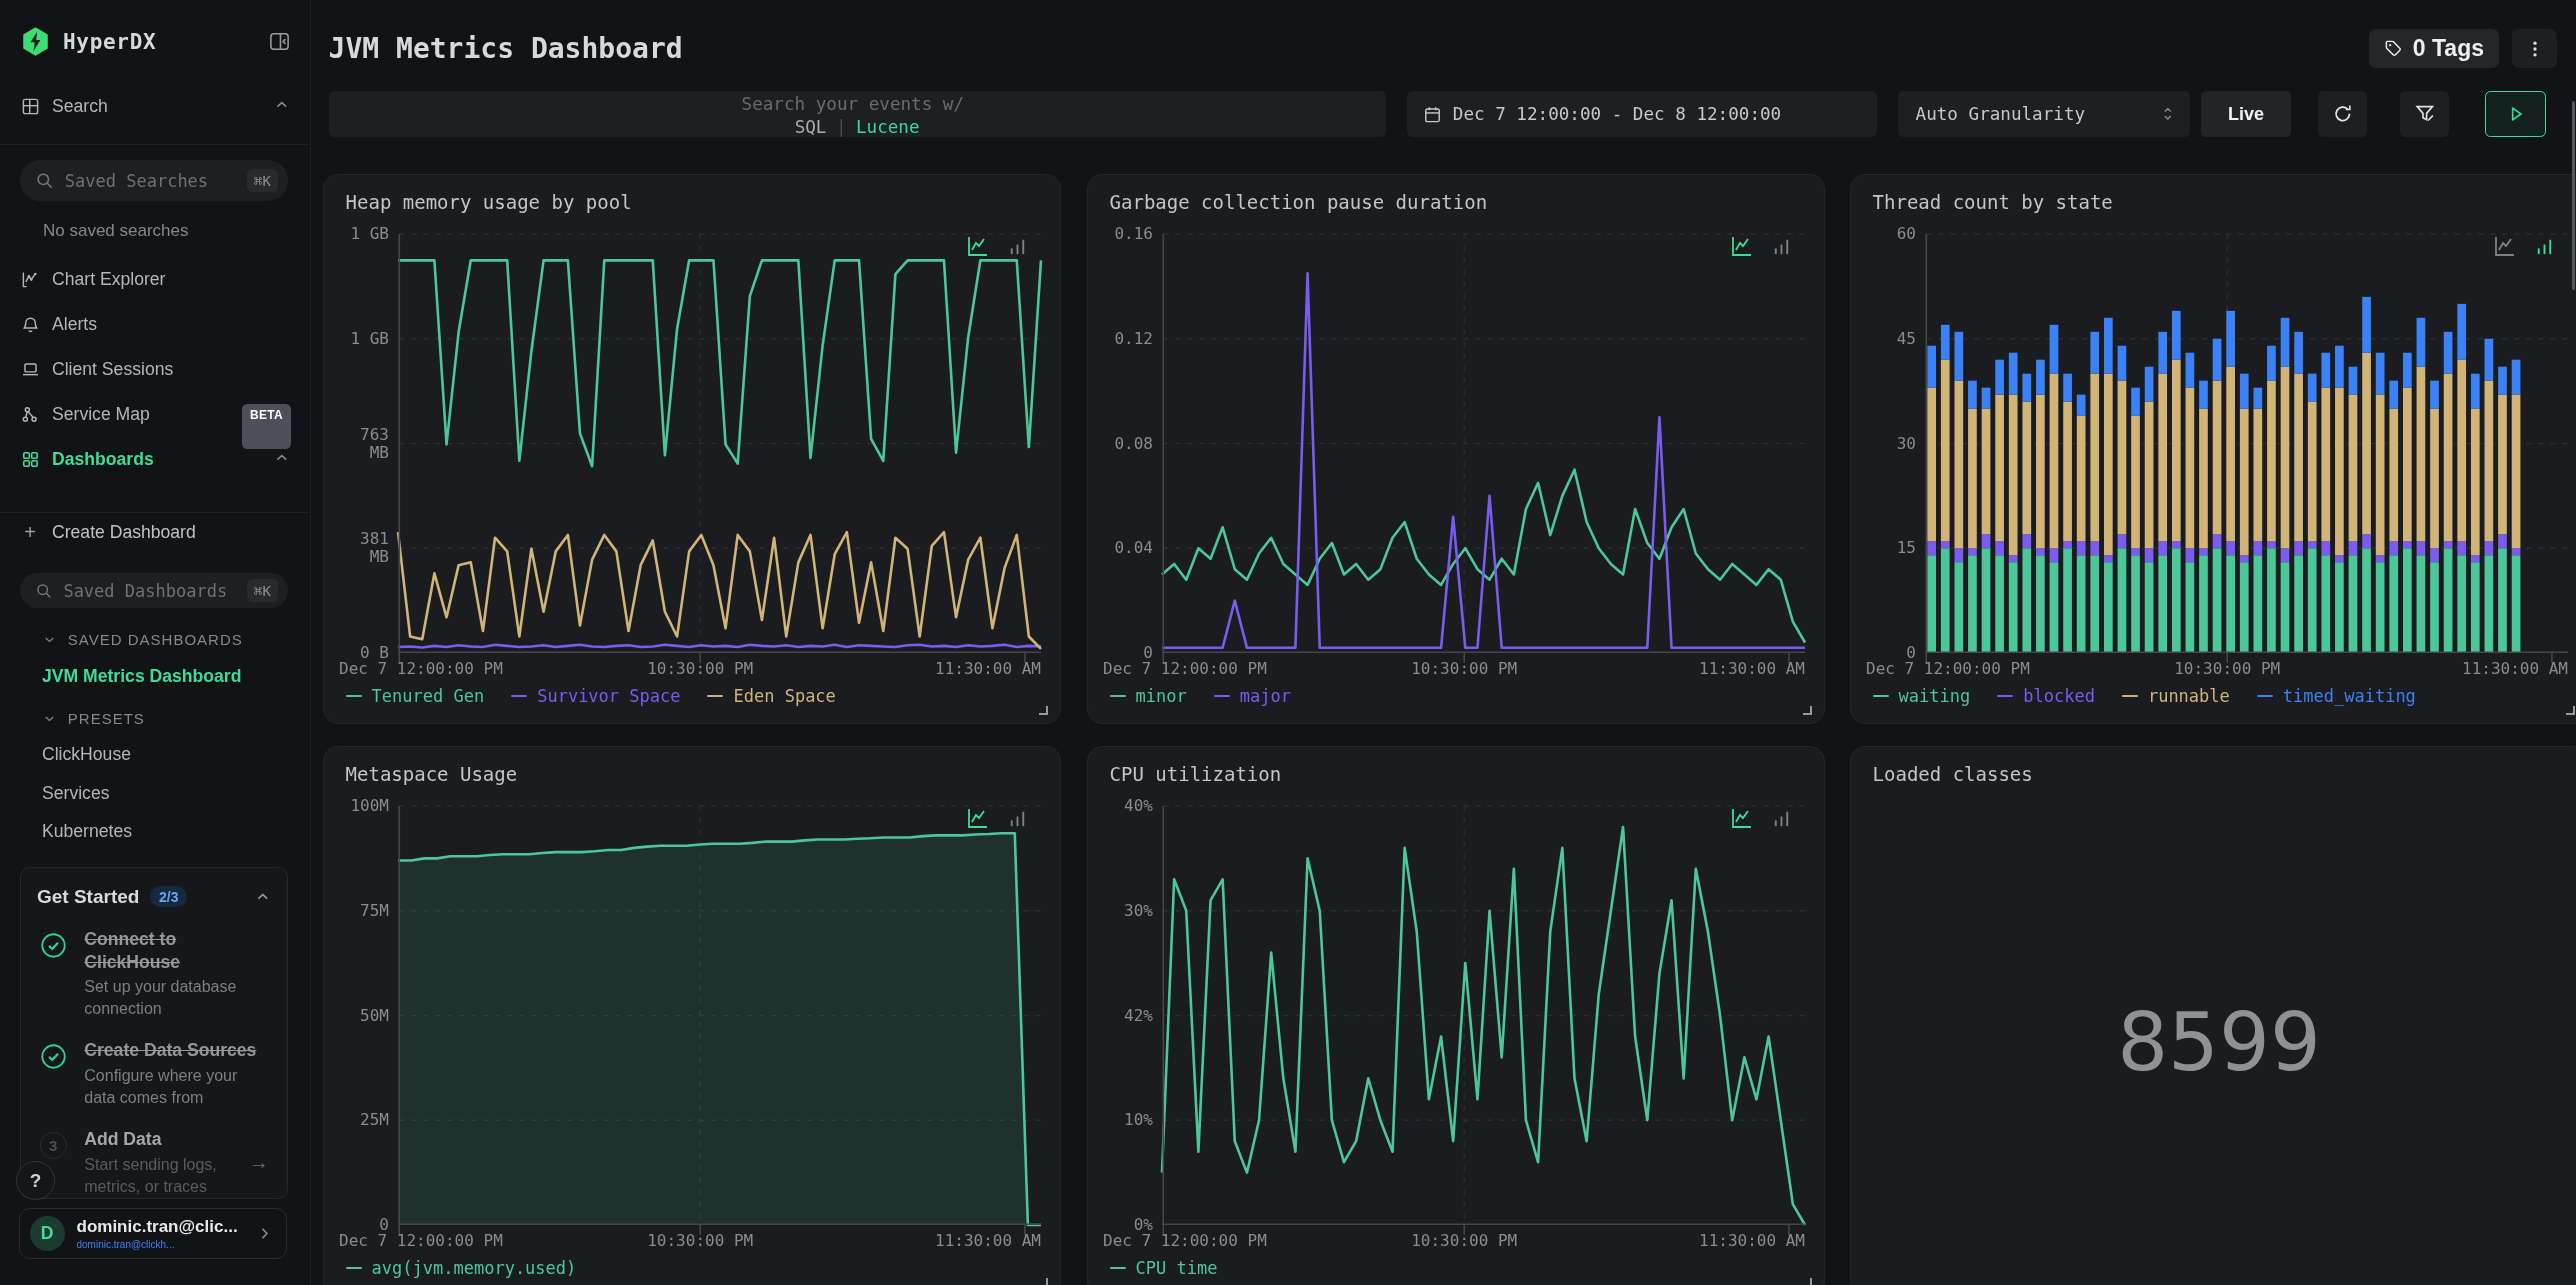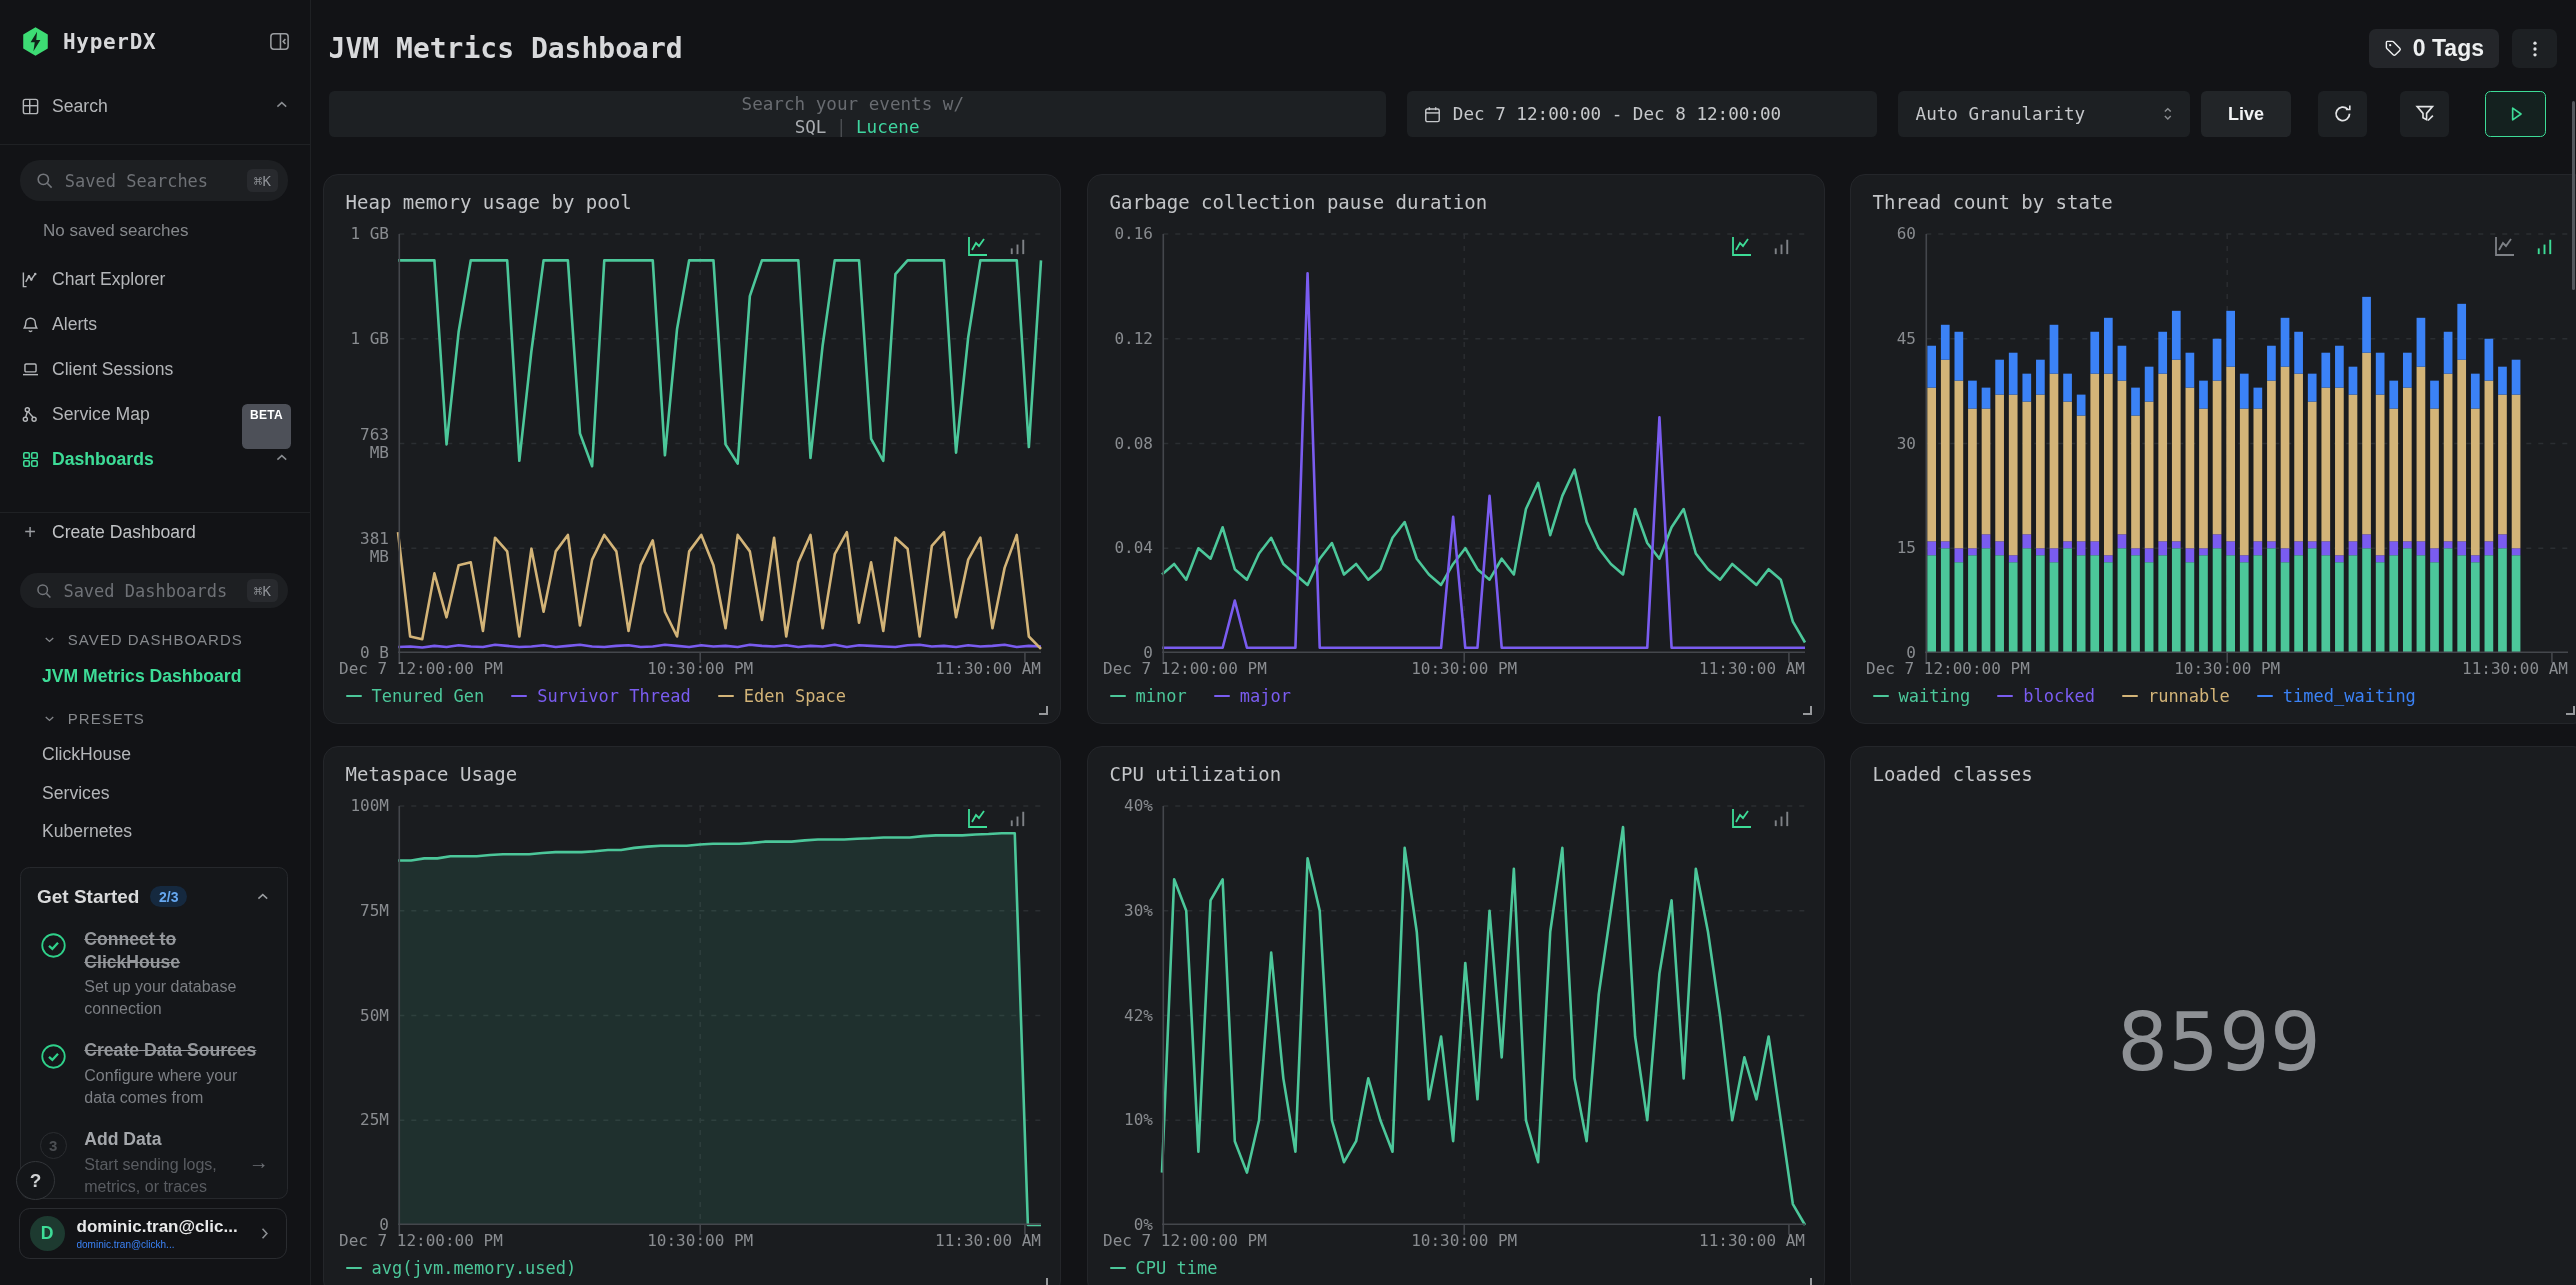--- a/index.html
+++ b/index.html
@@ -450,21 +450,21 @@
         <span class="xl xl-mid">10:30:00 PM</span>
         <span class="xl xl-right">11:30:00 AM</span>
       </div>
     <div class="legend">
         <span class="legend-item" style="color: rgb(76, 199, 154);">
           <span class="legend-dash" style="background: rgb(76, 199, 154);"></span>
           <span>Tenured Gen</span>
         </span>
         <span class="legend-item" style="color: rgb(122, 92, 240);">
           <span class="legend-dash" style="background: rgb(122, 92, 240);"></span>
-          <span>Survivor Thread</span>
+          <span>Survivor Space</span>
         </span>
         <span class="legend-item" style="color: rgb(211, 180, 120);">
           <span class="legend-dash" style="background: rgb(211, 180, 120);"></span>
           <span>Eden Space</span>
         </span>
       </div>
     <span class="resize-handle"></span>
   </section>
 
   <section class="panel" style="left:776px; top:174px;">

